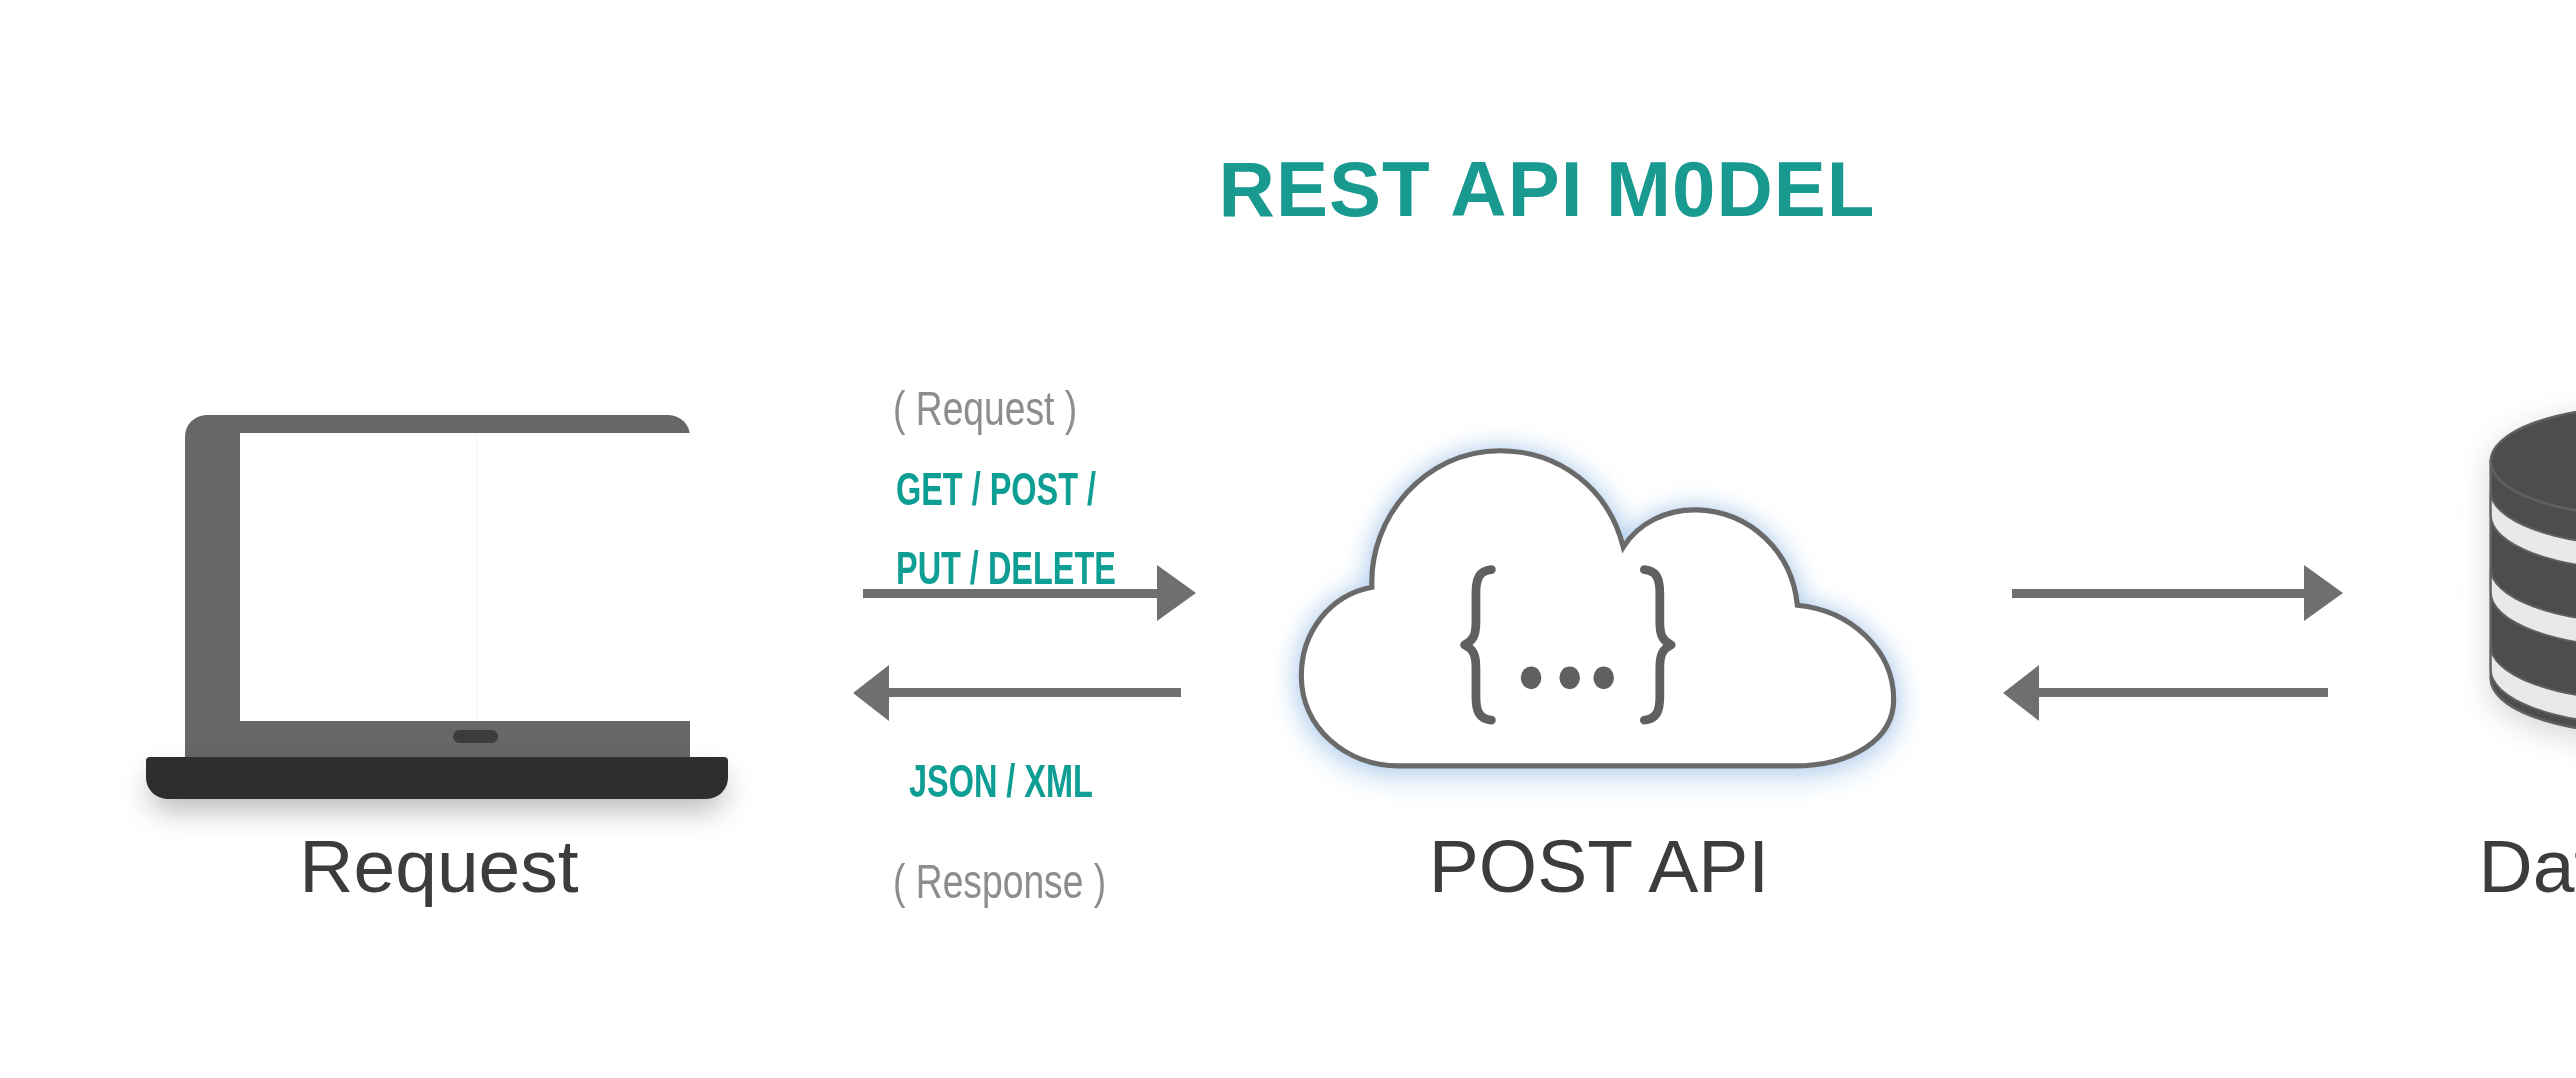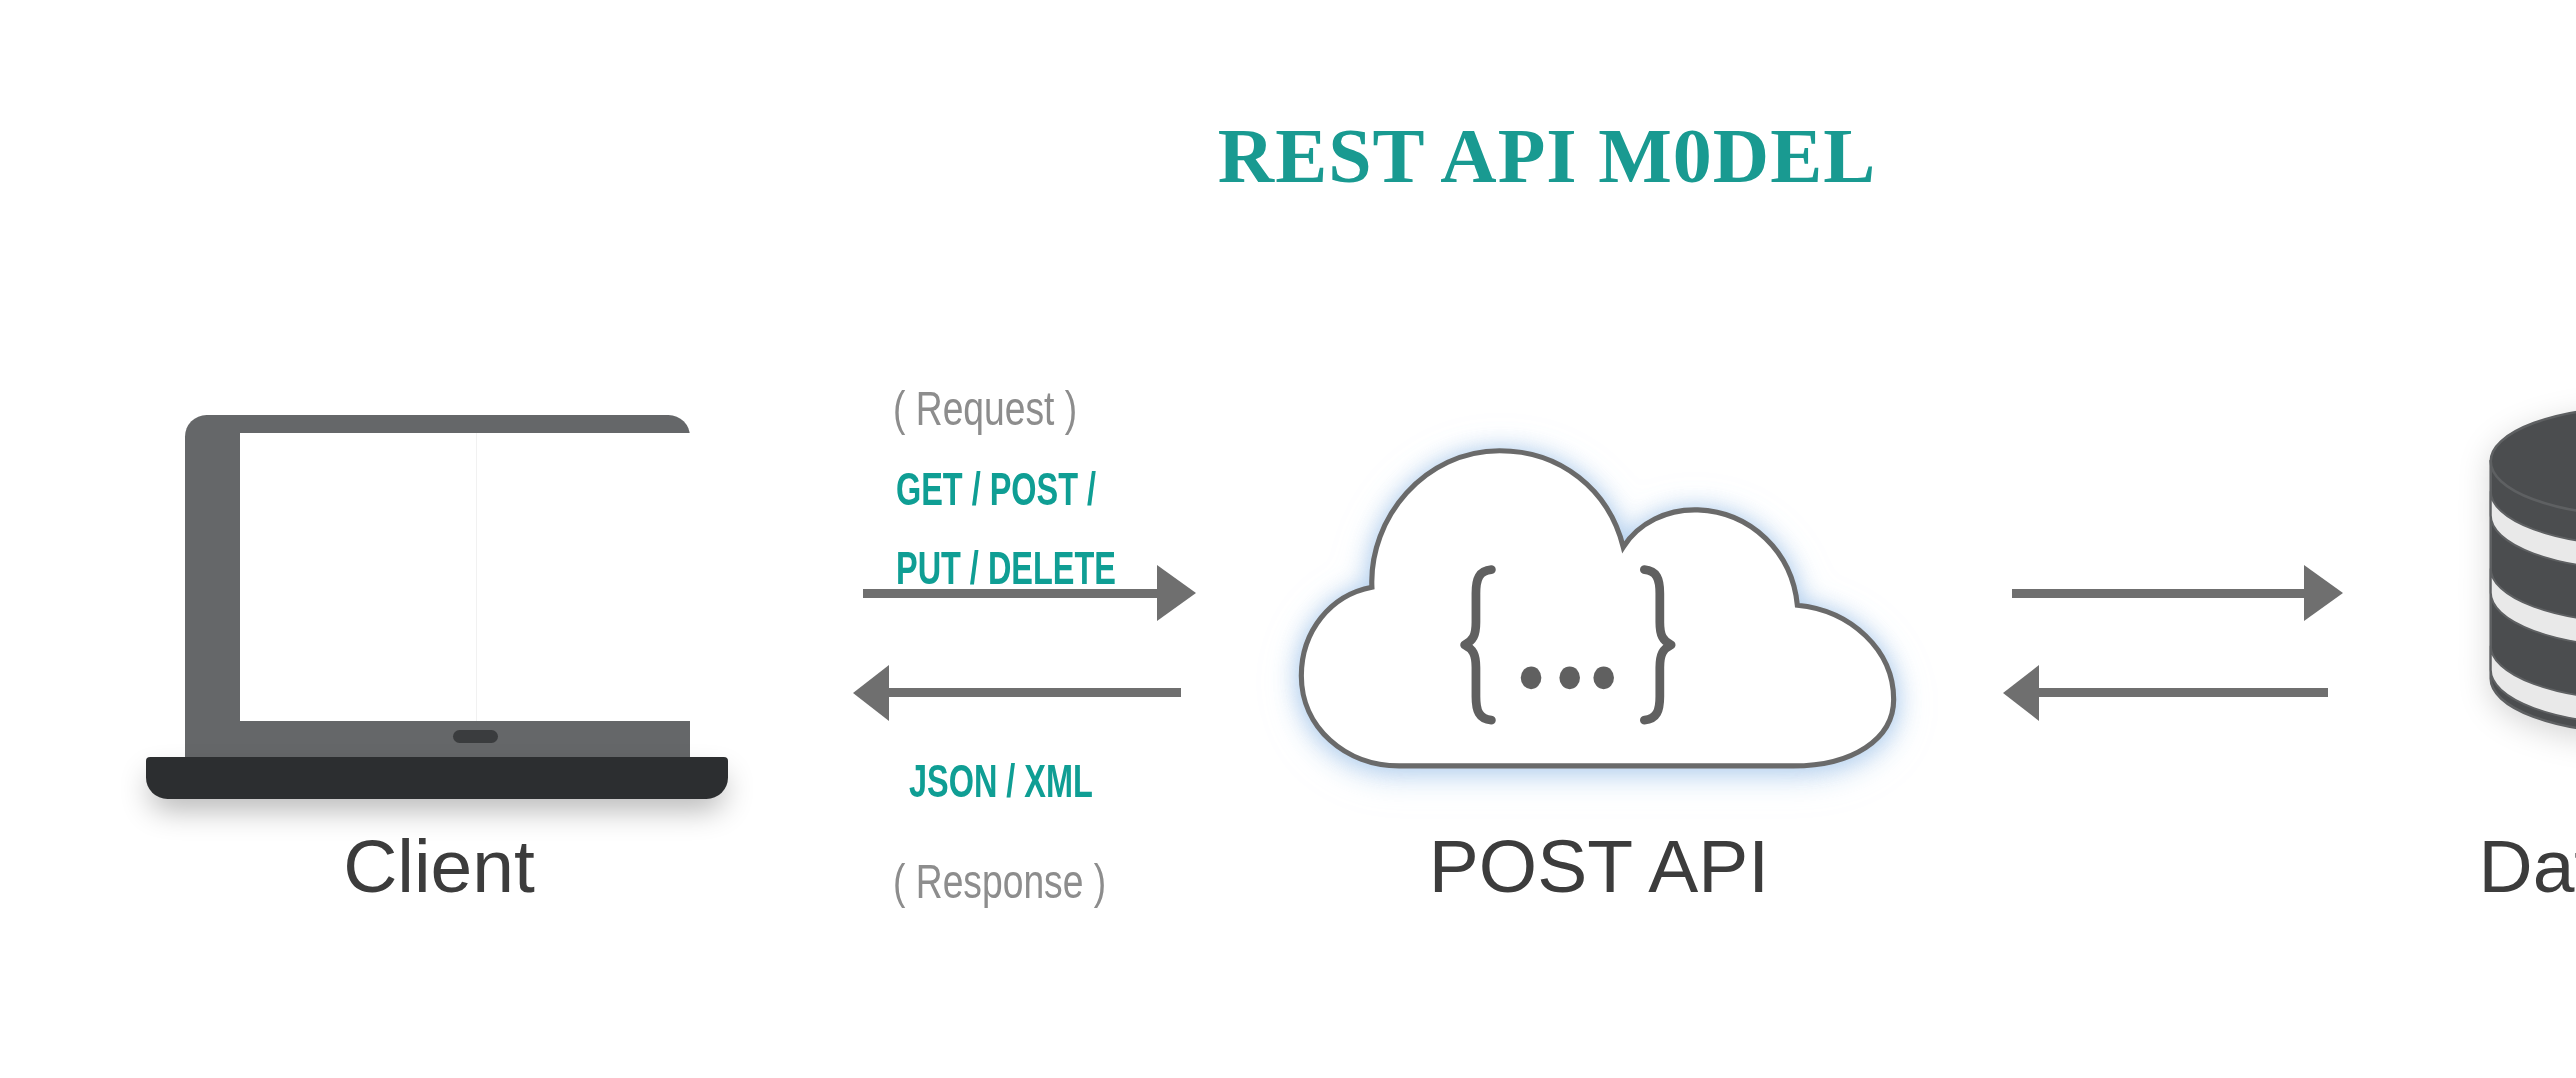--- a/index.html
+++ b/index.html
@@ -8,22 +8,22 @@
     --base-dark:#2c2e30; --notch-dark:#3a3c3e; --cloud-stroke:#6a6a6a;
     --brace-gray:#606060; --db-dark:#4b4d4f; --db-light:#e9e9e9; --db-edge:#5e6062;
     --bg:#ffffff;
   }
   *{margin:0;padding:0;box-sizing:border-box;}
   html,body{width:2933px;height:1078px;background:var(--bg);}
   body{font-family:"Liberation Sans", sans-serif;}
   #canvas{position:relative;width:2933px;height:1078px;background:var(--bg);overflow:hidden;}
 
   .title{
-    position:absolute;left:1547px;top:111px;transform:translateX(-50%);
-    font-family:Liberation Serif, serif;font-weight:700;font-size:78px;
+    position:absolute;left:1547px;top:144px;transform:translateX(-50%);
+    font-family:Liberation Sans, sans-serif;font-weight:700;font-size:78px;
     letter-spacing:1px;color:var(--teal-title);white-space:nowrap;
   }
 
   
   .laptop{position:absolute;left:146px;top:415px;width:582px;height:384px;}
   .laptop .bezel{
     position:absolute;left:39px;top:0;width:505px;height:342px;
     background:var(--bezel-gray);border-radius:21.6px 21.6px 0 0;
   }
   .laptop .screen{
@@ -85,21 +85,21 @@
 
   <div class="laptop">
     <div class="bezel">
       <div class="screen">
           <div class="seam"></div>
         </div>
       <div class="notch"></div>
     </div>
     <div class="base"></div>
   </div>
-  <div class="node-label client">Client</div>
+  <div class="node-label client">Request</div>
 
   <div class="flow-text flow-caption t-request">( Request )</div>
   <div class="flow-text flow-methods t-get">GET / POST /</div>
   <div class="flow-text flow-methods t-put">PUT / DELETE</div>
   <div class="flow-text flow-methods t-json">JSON / XML</div>
   <div class="flow-text flow-caption t-response">( Response )</div>
 
   <div class="shaft" style="left:863px;top:589px;width:294px;"></div>
   <div class="head right" style="left:1157px;top:565px;"></div>
 

